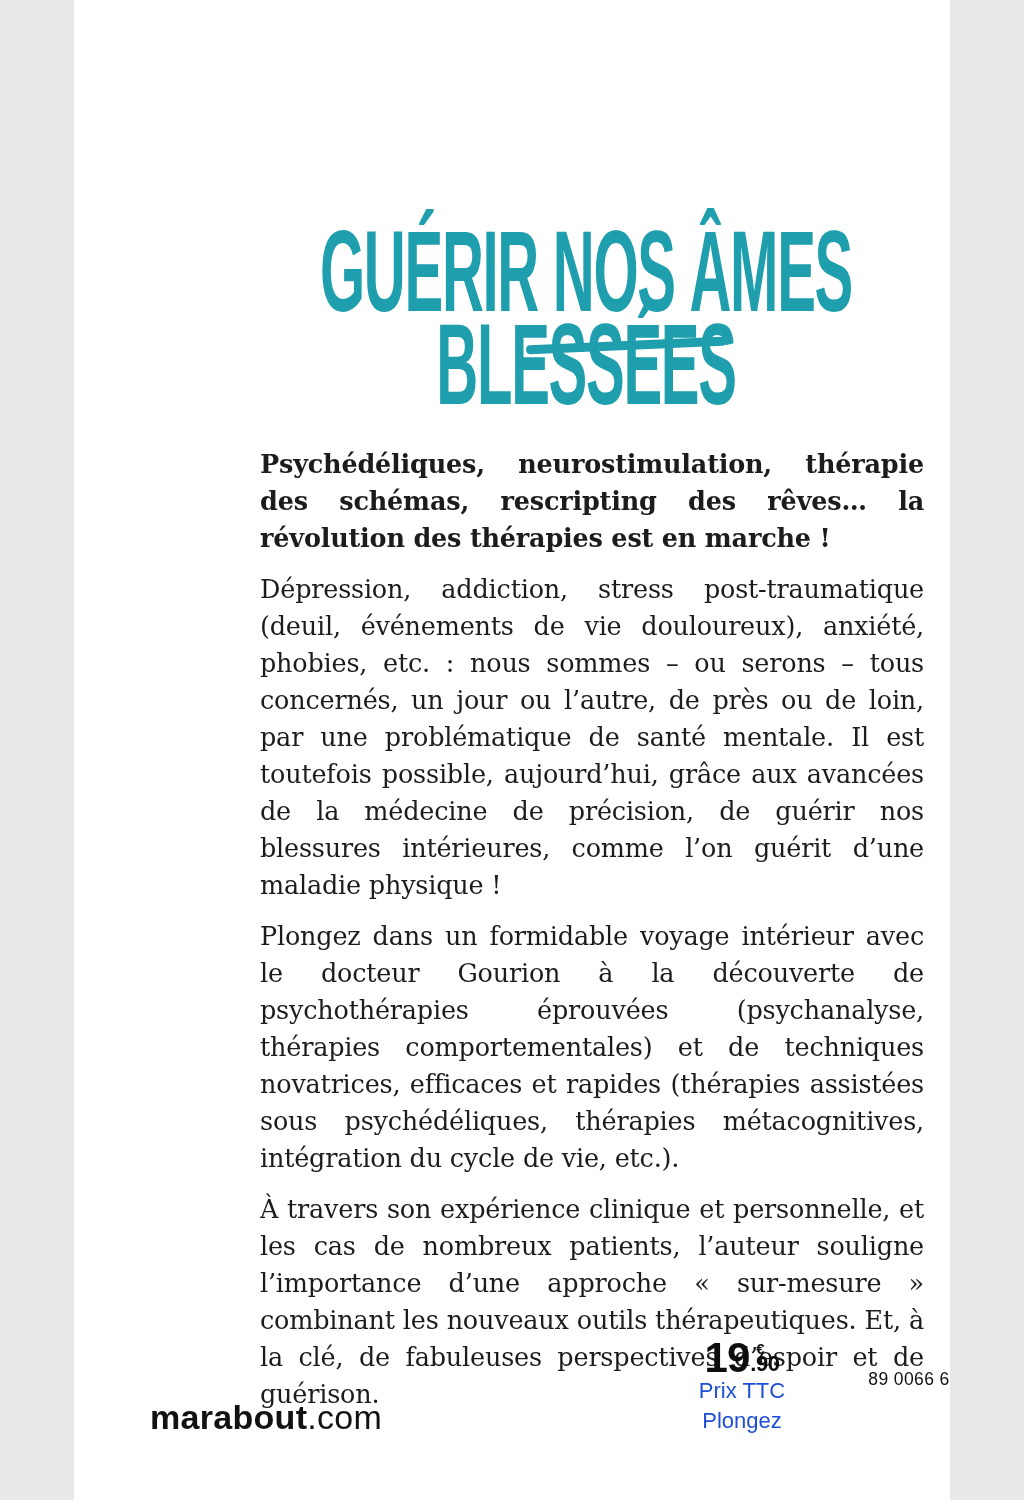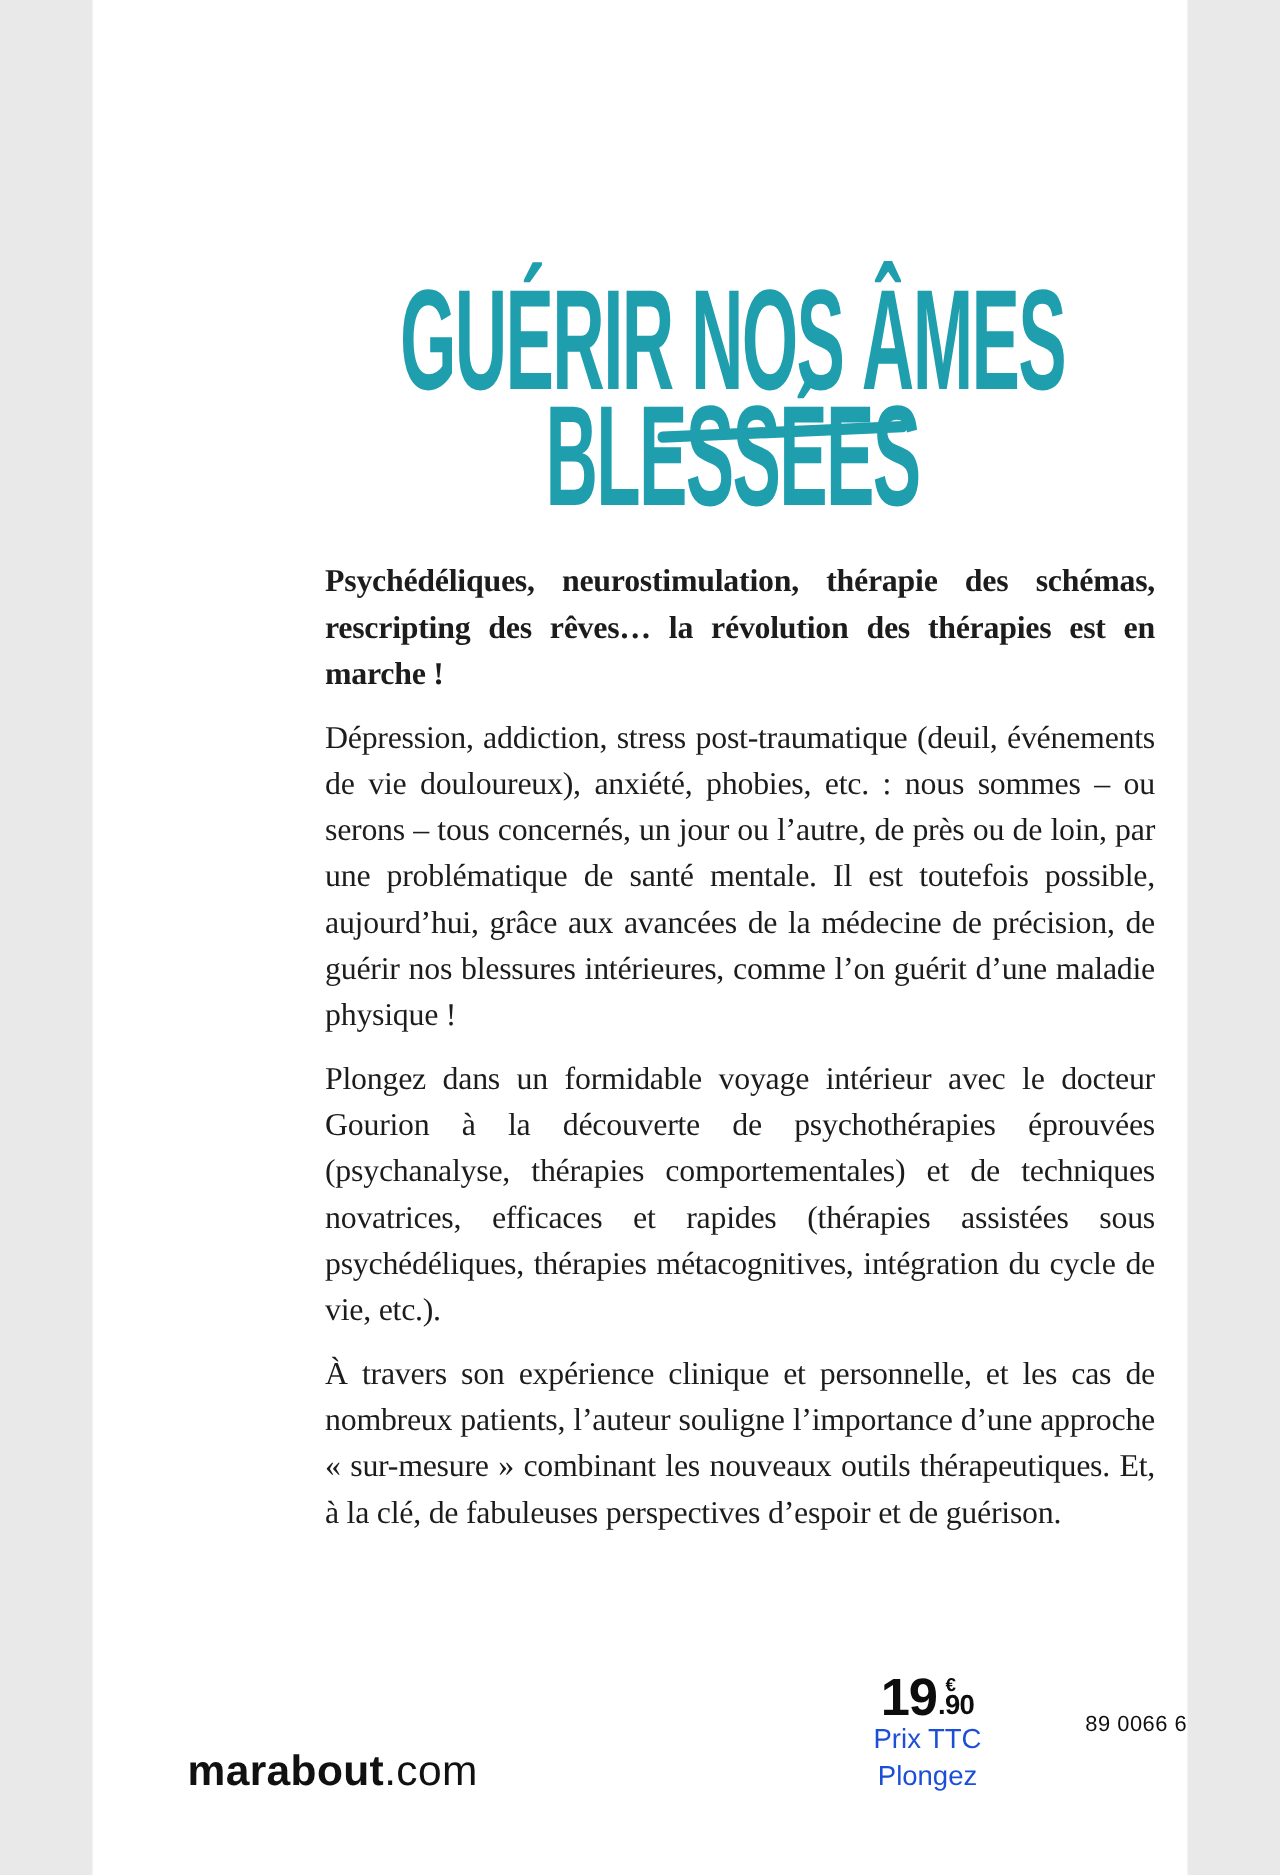--- a/index.html
+++ b/index.html
@@ -34,21 +34,21 @@
 
   
   .text-col{
     position:absolute;left:186px;top:446px;width:664px;
     font-family:"DejaVu Serif","Liberation Serif",serif;
     font-size:25.5px;line-height:37px;
     text-align:justify;
     color:#1c1c1c;
     letter-spacing:-0.2px;
   }
-  .text-col p{margin:0 0 14px 0;font-family:Liberation Serif, serif;}
+  .text-col p{margin:0 0 14px 0;}
   .text-col p.lead{font-weight:700;}
 
   
   .site{
     position:absolute;left:76px;top:1398px;
     font-size:34px;letter-spacing:0.3px;color:#111;
   }
   .site .bold{font-weight:700;}
   .site .light{font-weight:400;}
 

